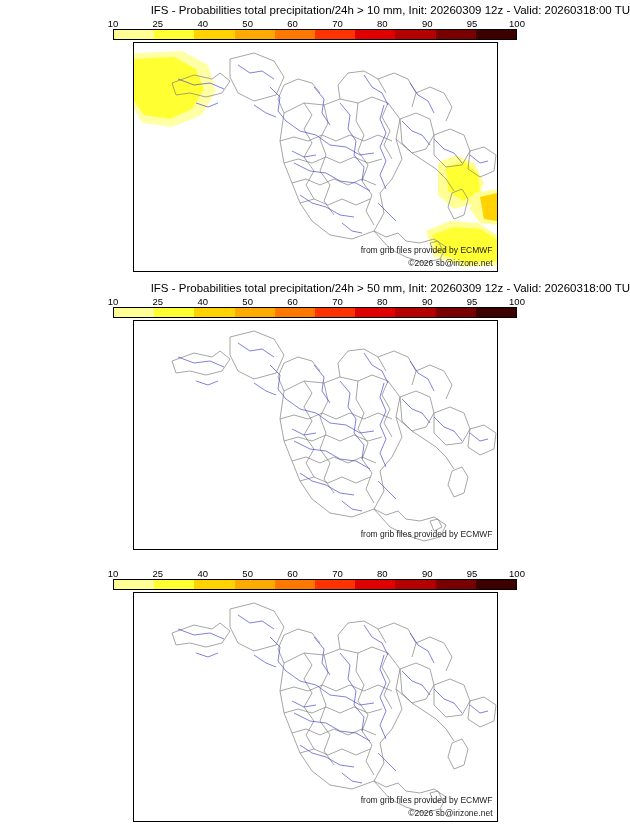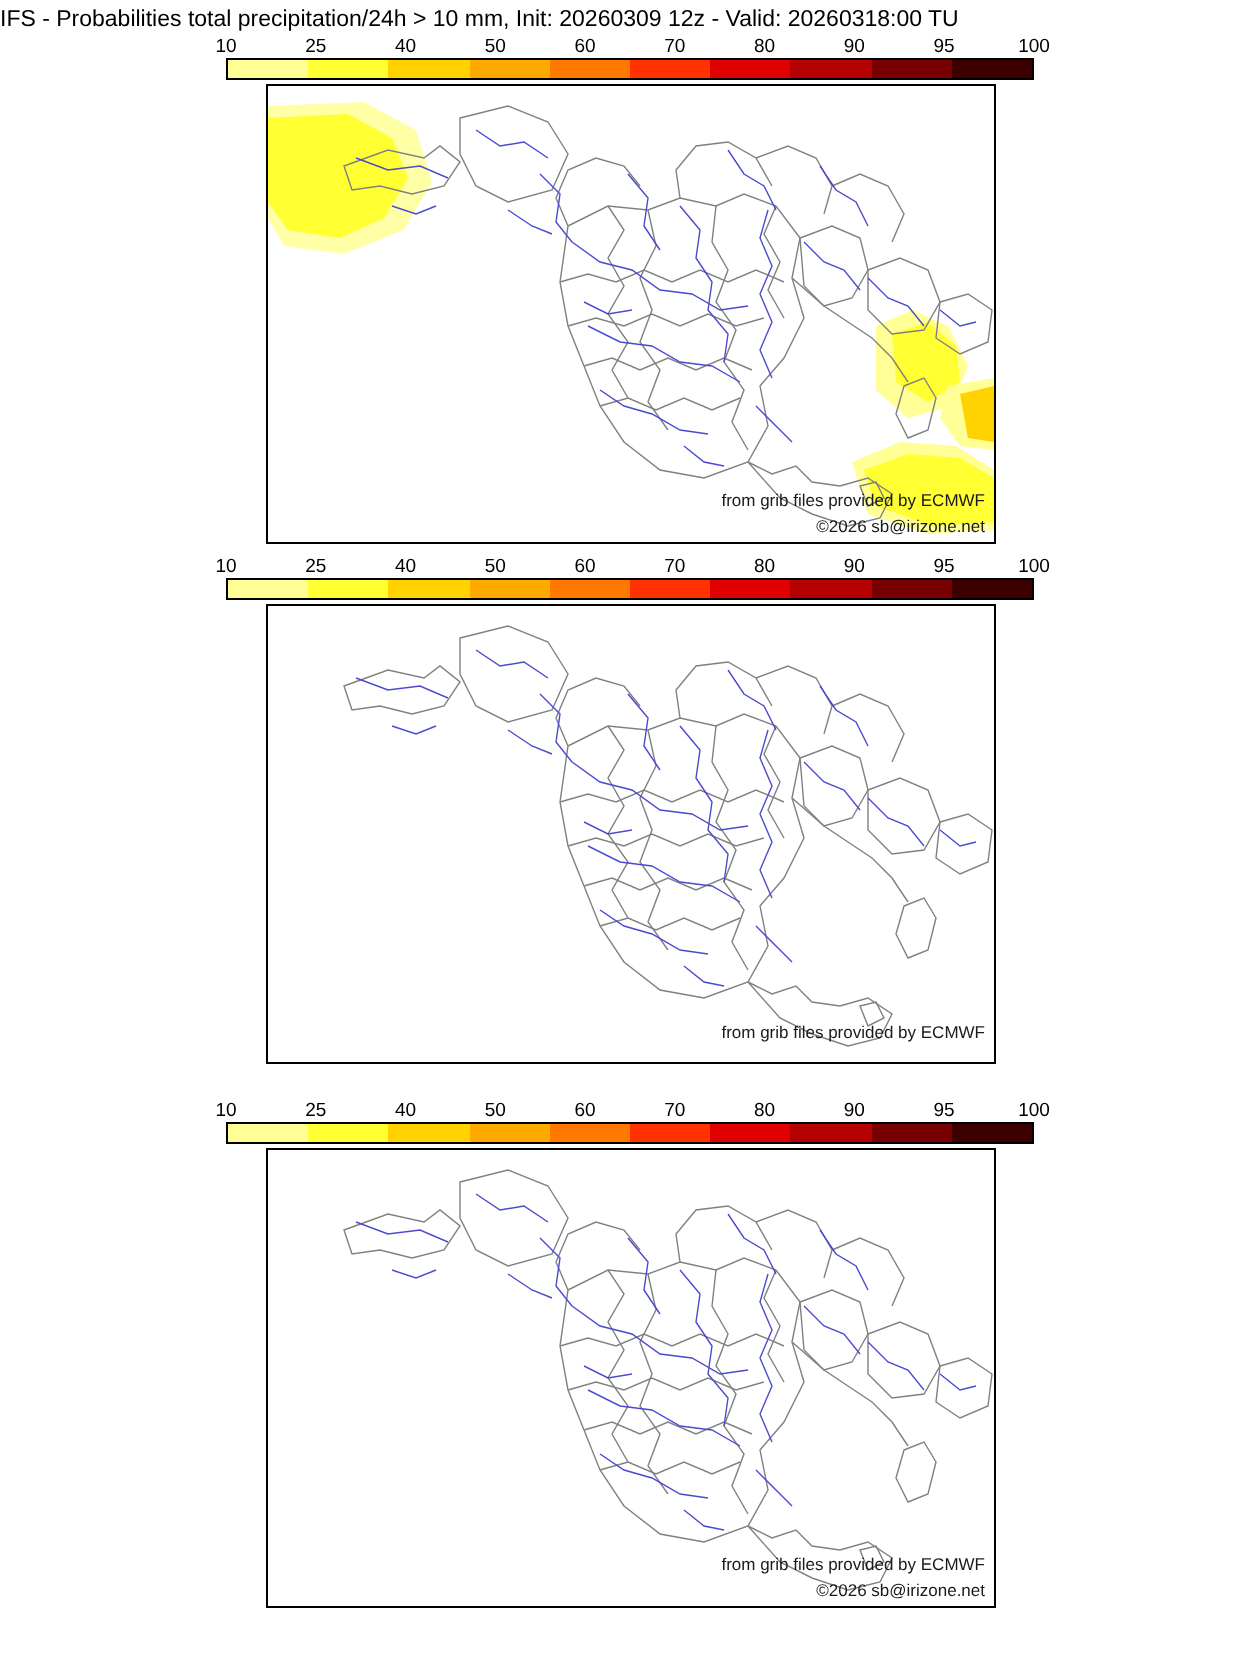--- a/index.html
+++ b/index.html
@@ -13,25 +13,26 @@
     font-family: "Liberation Sans", sans-serif;
     color: #000000;
     overflow: hidden;
   }
   .panel {
     width: 630px;
     position: relative;
   }
   .panel-title {
     font-size: 11.5px;
-    text-align: left;
+    text-align: right;
     padding: 4px 0 2px 0;
     letter-spacing: 0;
     white-space: nowrap;
     color: #000;
+    margin-left: 24px;
   }
   .colorbar-wrap {
     width: 404px;
     margin: 0 auto;
     position: relative;
     height: 22px;
   }
   .cb-labels {
     position: relative;
     height: 11px;
@@ -181,20 +182,21 @@
       </g>
     </svg>
     <div class="credit grib">from grib files provided by ECMWF</div>
     <div class="credit copy">©2026 sb@irizone.net</div>
   </div>
 </div>
 
 <div class="panel-spacer"></div>
 
 <div class="panel panel2">
+  <div class="panel-title">IFS - Probabilities total precipitation/24h &gt; 50 mm, Init: 20260309 12z - Valid: 20260318:00 TU</div>
 
   <div class="colorbar-wrap">
     <div class="cb-labels">
       <span style="left:0%">10</span>
       <span style="left:11.11%">25</span>
       <span style="left:22.22%">40</span>
       <span style="left:33.33%">50</span>
       <span style="left:44.44%">60</span>
       <span style="left:55.55%">70</span>
       <span style="left:66.66%">80</span>

